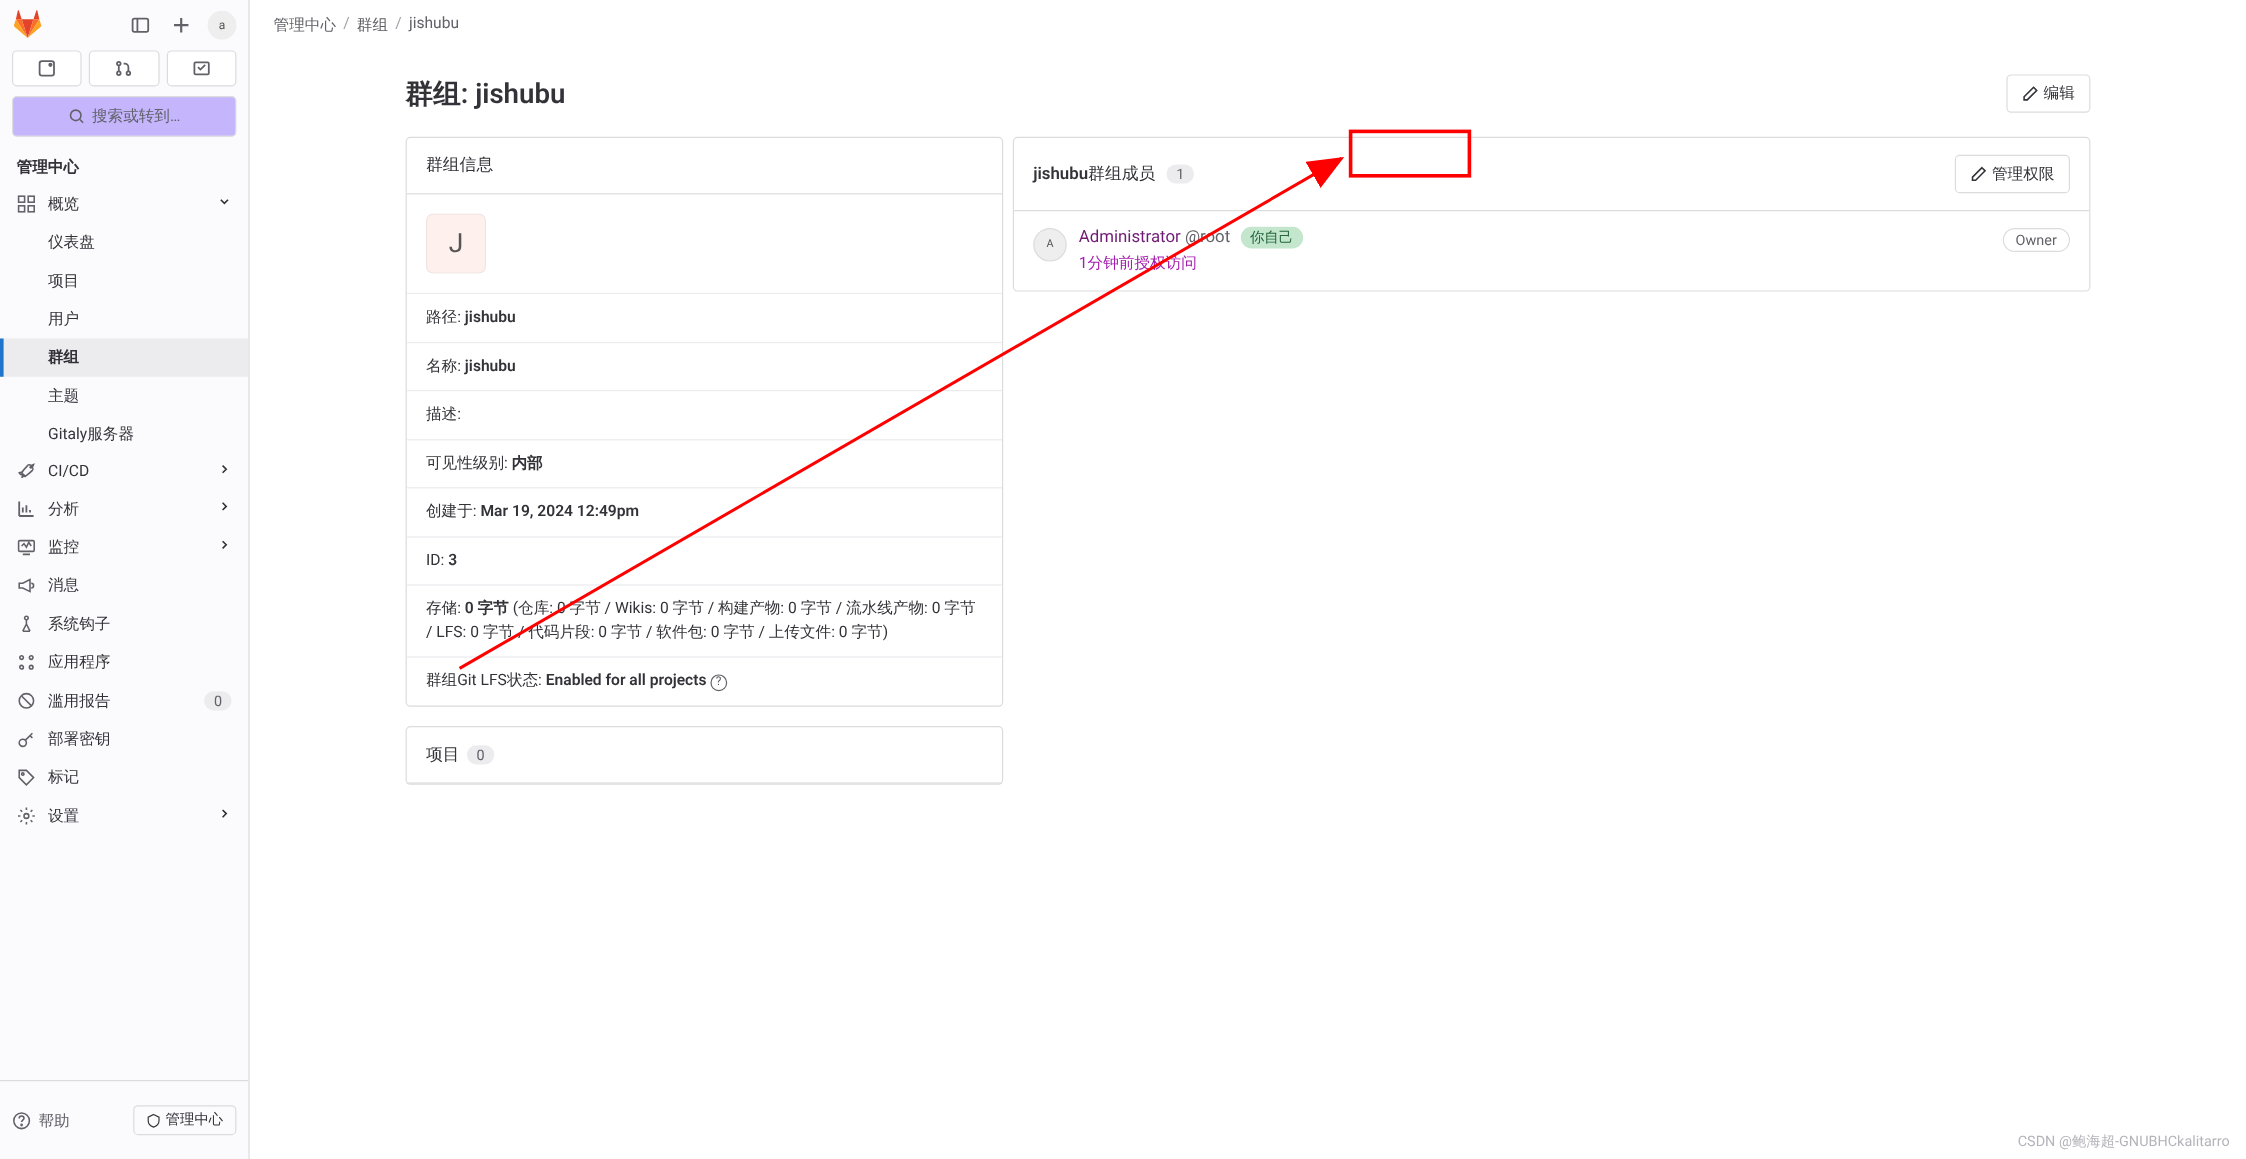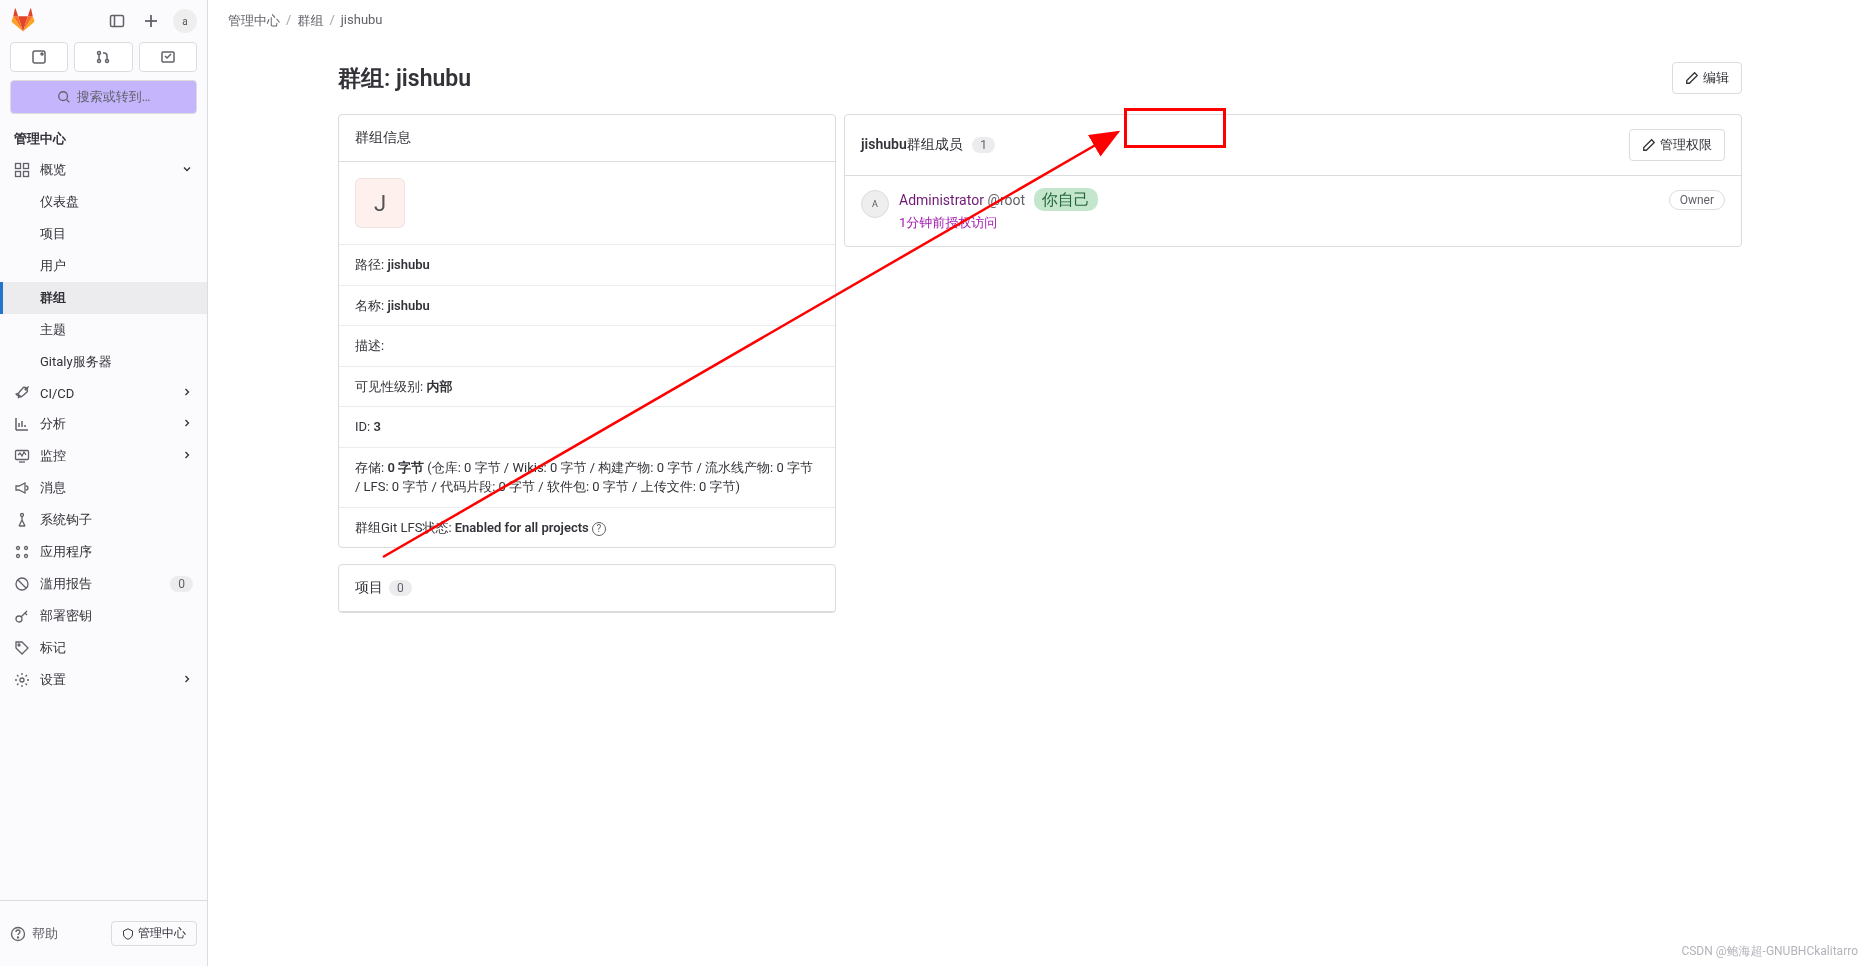--- a/index.html
+++ b/index.html
@@ -65,21 +65,21 @@
 
 .member-card .card-header { justify-content: space-between; }
 .member-title { font-size: 14px; }
 .member-title strong { font-weight: 600; }
 .member-row { padding: 14px 16px; display: flex; gap: 10px; align-items: flex-start; }
 .member-avatar { width: 28px; height: 28px; border-radius: 50%; background: #eee; font-size: 9px; display: flex; align-items: center; justify-content: center; color: #555; border: 1px solid #dcdcde; flex-shrink: 0; }
 .member-info { flex: 1; }
 .member-name { font-size: 14px; }
 .member-name a { color: #701a75; text-decoration: none; text-align: center; }
 .member-handle { color: #626168; }
-.self-badge { background: #c3e6cd; color: #24663b; border-radius: 10px; padding: 2px 8px; font-size: 16px; margin-left: 5px; }
+.self-badge { background: #c3e6cd; color: #24663b; border-radius: 10px; padding: 2px 8px; font-size: 12px; margin-left: 5px; }
 .member-sub { font-size: 13px; color: #a21caf; margin-top: 3px; }
 .role-badge { border: 1px solid #dcdcde; border-radius: 12px; padding: 2px 10px; font-size: 12px; color: #626168; }
 
 .redbox { position: absolute; border: 3px solid red; pointer-events: none; }
 .arrow-svg { position: absolute; pointer-events: none; }
 
 .watermark { position: fixed; right: 14px; bottom: 6px; font-size: 12px; color: #b5b3ba; }
 </style>
 </head>
 <body>
@@ -332,20 +332,21 @@
         <div class="left-col">
           <div class="card">
             <div class="card-header">群组信息</div>
             <div class="group-avatar">
                 <span>J</span>
               </div>
             <div class="info-row"><span>路径: </span><strong>jishubu</strong></div>
             <div class="info-row"><span>名称: </span><strong>jishubu</strong></div>
             <div class="info-row"><span>描述:</span></div>
             <div class="info-row"><span>可见性级别: </span><strong>内部</strong></div>
+            <div class="info-row"><span>创建于:  </span><strong>Mar 19, 2024 12:49pm</strong></div>
             <div class="info-row"><span>ID: </span><strong>3</strong></div>
             <div class="info-row"><span>存储: </span><strong>0 字节</strong><span> (仓库: 0 字节 / Wikis: 0 字节 / 构建产物: 0 字节 / 流水线产物:  0 字节 / LFS: 0 字节 / 代码片段: 0 字节 / 软件包: 0 字节 / 上传文件: 0 字节)</span></div>
             <div class="info-row"><span>群组Git LFS状态:  </span><strong>Enabled for all projects</strong><span class="help-icon">?</span></div>
           </div>
 
           <div class="card proj-card">
             <div class="card-header">
               <span>项目</span>
               <span class="count-badge">0</span>
             </div>

